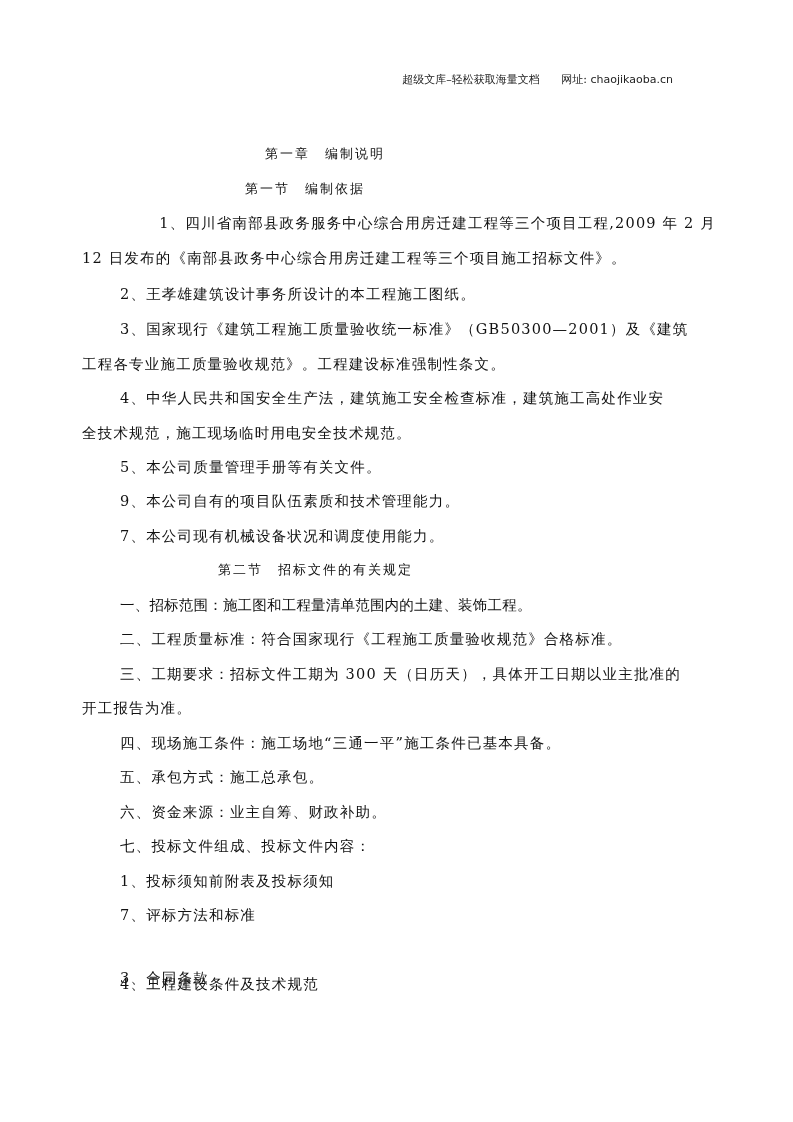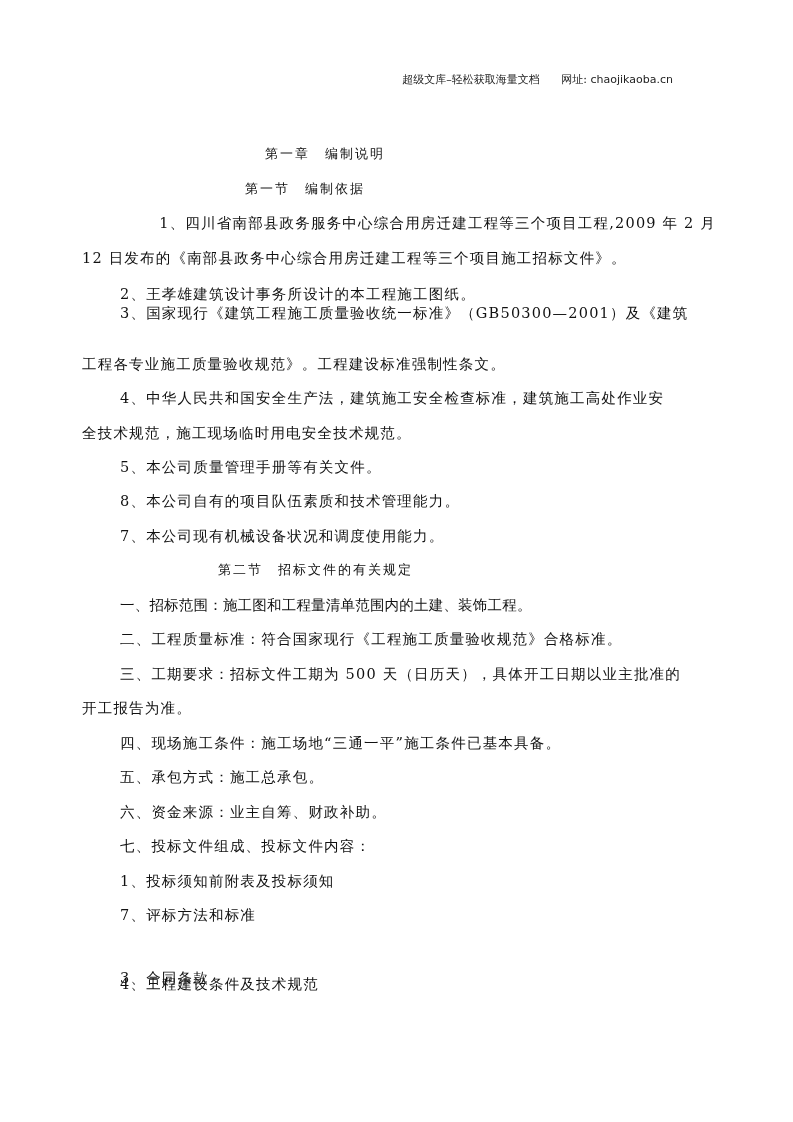--- a/index.html
+++ b/index.html
@@ -19,33 +19,33 @@
   <span class="site">网址:</span>
   <span style="font-family:'DejaVu Sans',sans-serif;">chaojikaoba.cn</span>
 </div>
 
 <div class="line heading" style="top:145px;left:265px;width:auto;">第一章　编制说明</div>
 <div class="line heading" style="top:180px;left:245px;width:auto;">第一节　编制依据</div>
 
 <div class="line indent" style="top:214px;text-align:right;">1、四川省南部县政务服务中心综合用房迁建工程等三个项目工程,2009 年 2 月</div>
 <div class="line" style="top:249px;">12 日发布的《南部县政务中心综合用房迁建工程等三个项目施工招标文件》。</div>
 <div class="line indent" style="top:285px;">2、王孝雄建筑设计事务所设计的本工程施工图纸。</div>
-<div class="line indent" style="top:304px;">3、国家现行《建筑工程施工质量验收统一标准》（GB50300—2001）及《建筑</div>
+<div class="line indent" style="top:320px;">3、国家现行《建筑工程施工质量验收统一标准》（GB50300—2001）及《建筑</div>
 <div class="line" style="top:355px;">工程各专业施工质量验收规范》。工程建设标准强制性条文。</div>
 <div class="line indent" style="top:389px;">4、中华人民共和国安全生产法，建筑施工安全检查标准，建筑施工高处作业安</div>
 <div class="line" style="top:424px;">全技术规范，施工现场临时用电安全技术规范。</div>
 <div class="line indent" style="top:458px;">5、本公司质量管理手册等有关文件。</div>
-<div class="line indent" style="top:492px;">8、本公司自有的项目队伍素质和技术管理能力。</div>
+<div class="line indent" style="top:492px;">9、本公司自有的项目队伍素质和技术管理能力。</div>
 <div class="line indent" style="top:527px;">7、本公司现有机械设备状况和调度使用能力。</div>
 
 <div class="line heading" style="top:561px;left:218px;width:auto;">第二节　招标文件的有关规定</div>
 
 <div class="line indent" style="top:596px;letter-spacing:0.2px;font-family:'DejaVu Sans',sans-serif;">一、招标范围：施工图和工程量清单范围内的土建、装饰工程。</div>
 <div class="line indent" style="top:630px;">二、工程质量标准：符合国家现行《工程施工质量验收规范》合格标准。</div>
-<div class="line indent" style="top:665px;">三、工期要求：招标文件工期为 500 天（日历天），具体开工日期以业主批准的</div>
+<div class="line indent" style="top:665px;">三、工期要求：招标文件工期为 300 天（日历天），具体开工日期以业主批准的</div>
 <div class="line" style="top:699px;">开工报告为准。</div>
 <div class="line indent" style="top:734px;">四、现场施工条件：施工场地“三通一平”施工条件已基本具备。</div>
 <div class="line indent" style="top:768px;">五、承包方式：施工总承包。</div>
 <div class="line indent" style="top:803px;">六、资金来源：业主自筹、财政补助。</div>
 <div class="line indent" style="top:837px;">七、投标文件组成、投标文件内容：</div>
 <div class="line indent" style="top:872px;">1、投标须知前附表及投标须知</div>
 <div class="line indent" style="top:906px;">7、评标方法和标准</div>
 <div class="line indent" style="top:969px;">3、合同条款</div>
 <div class="line indent" style="top:975px;">4、工程建设条件及技术规范</div>
 

